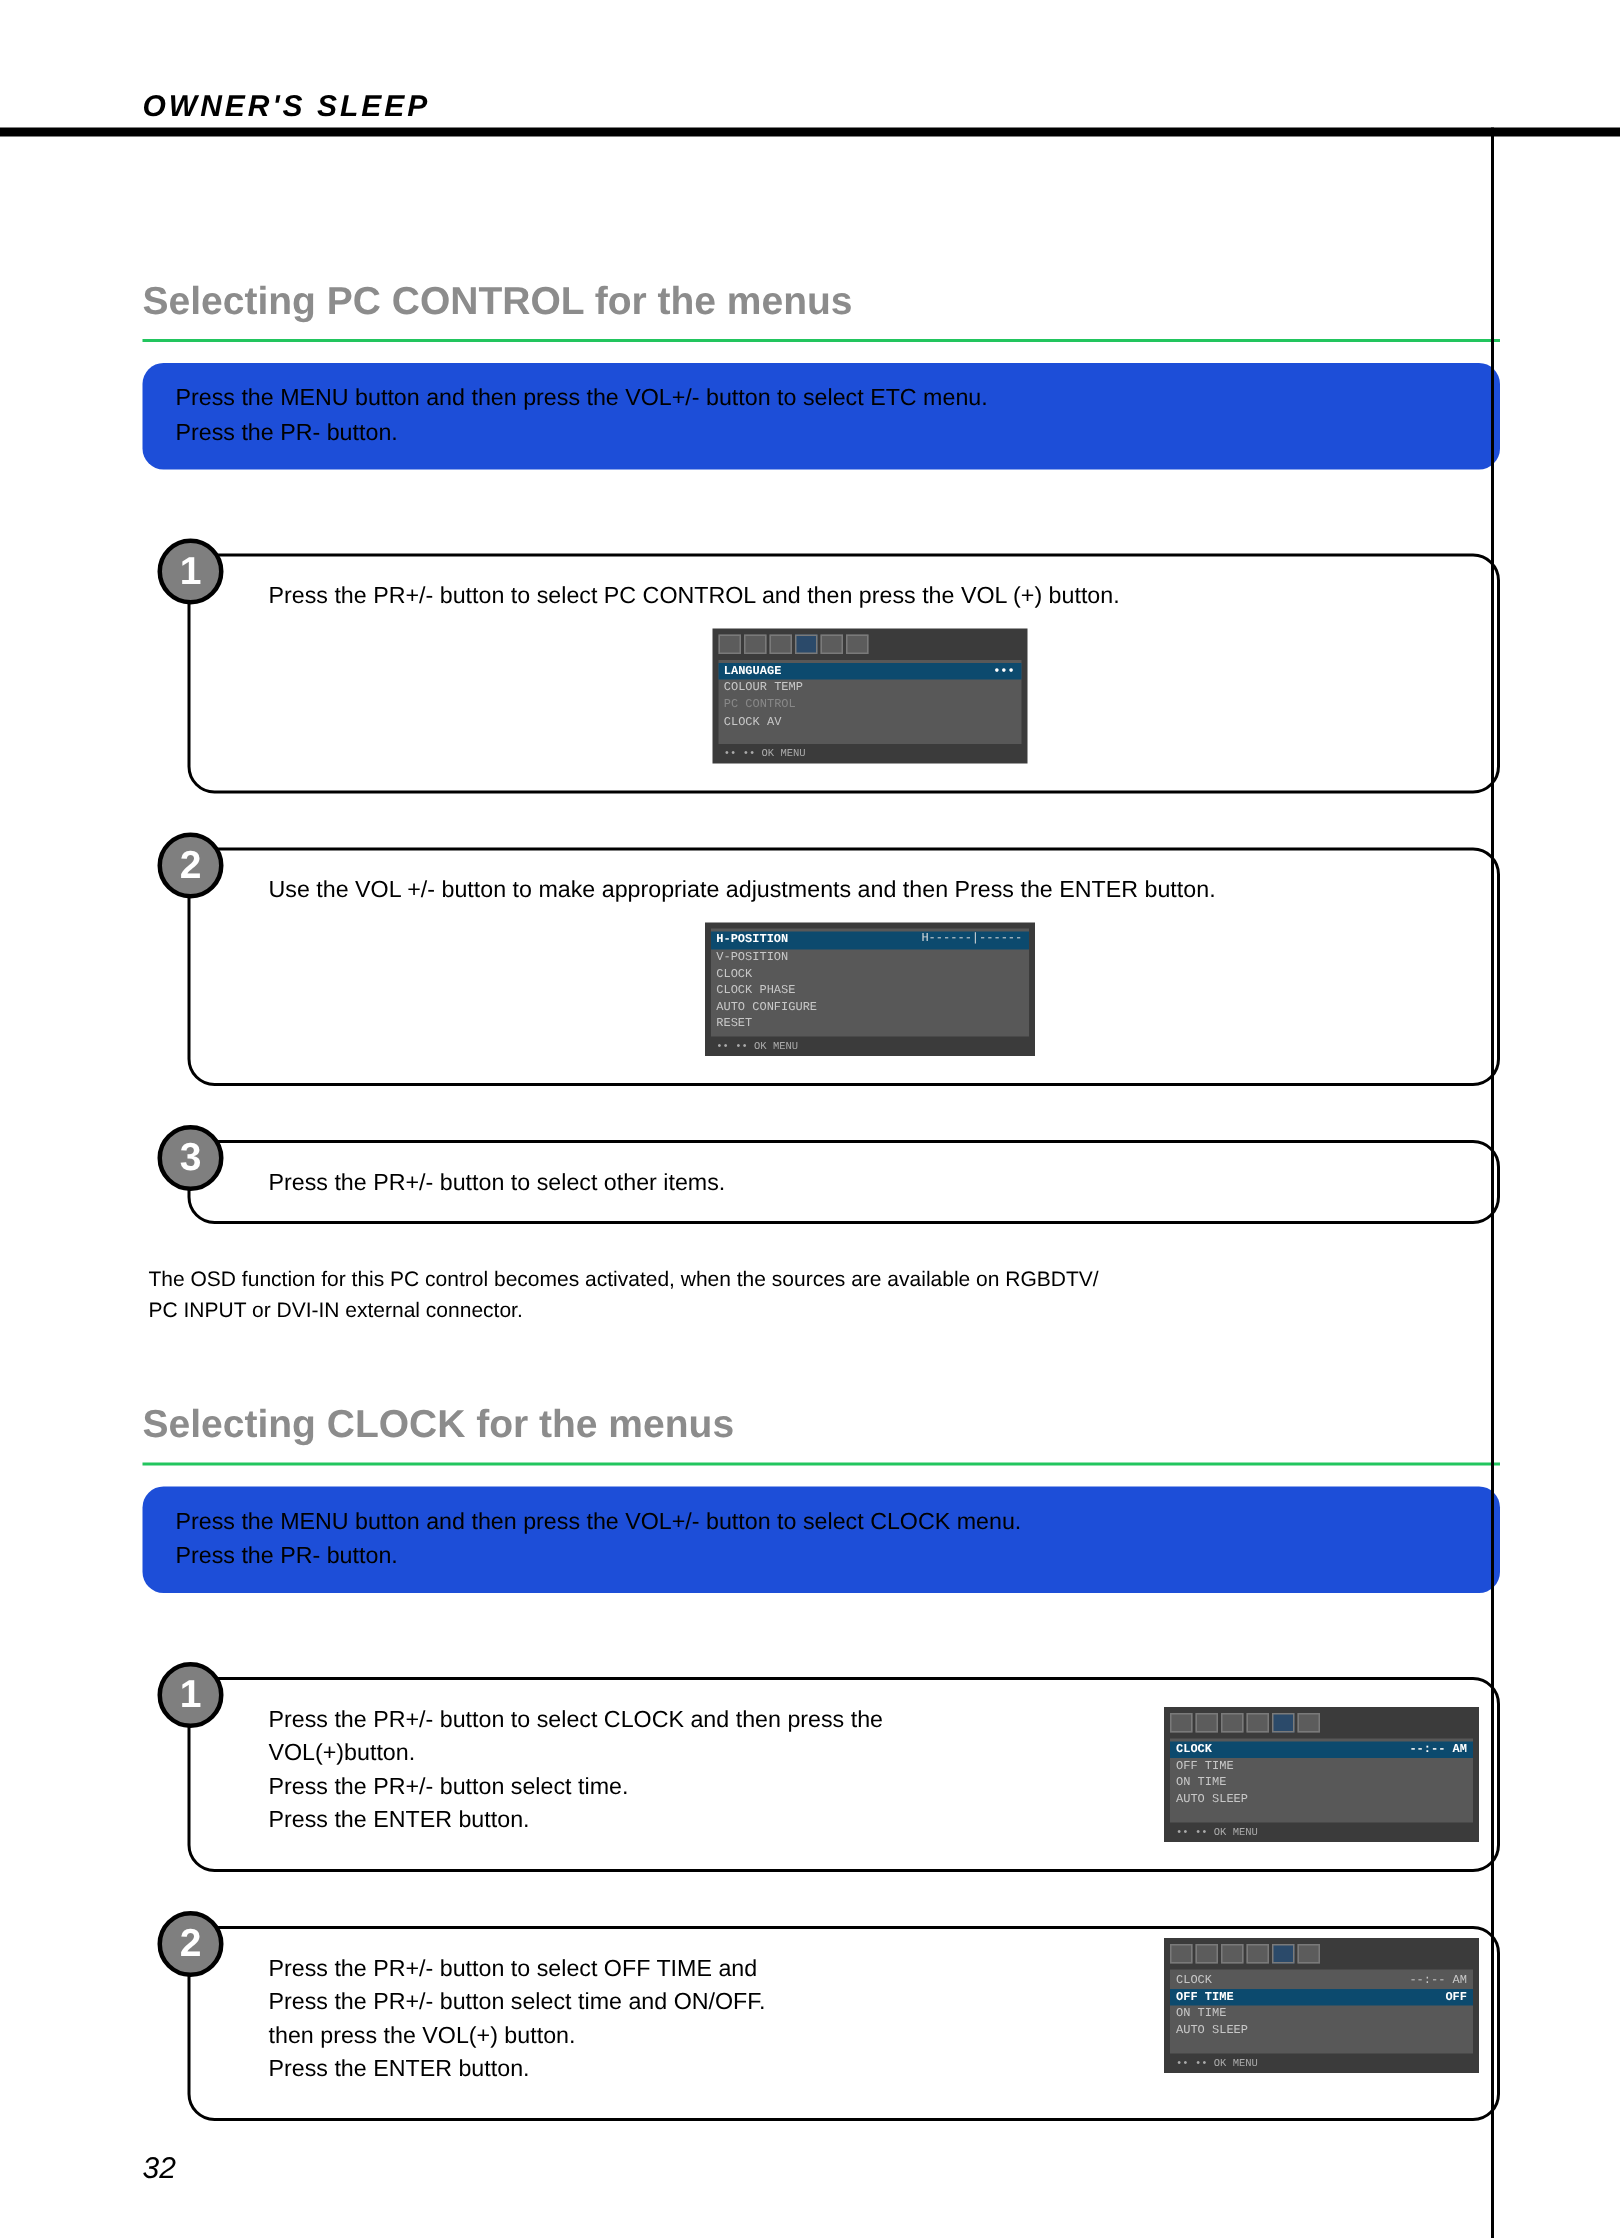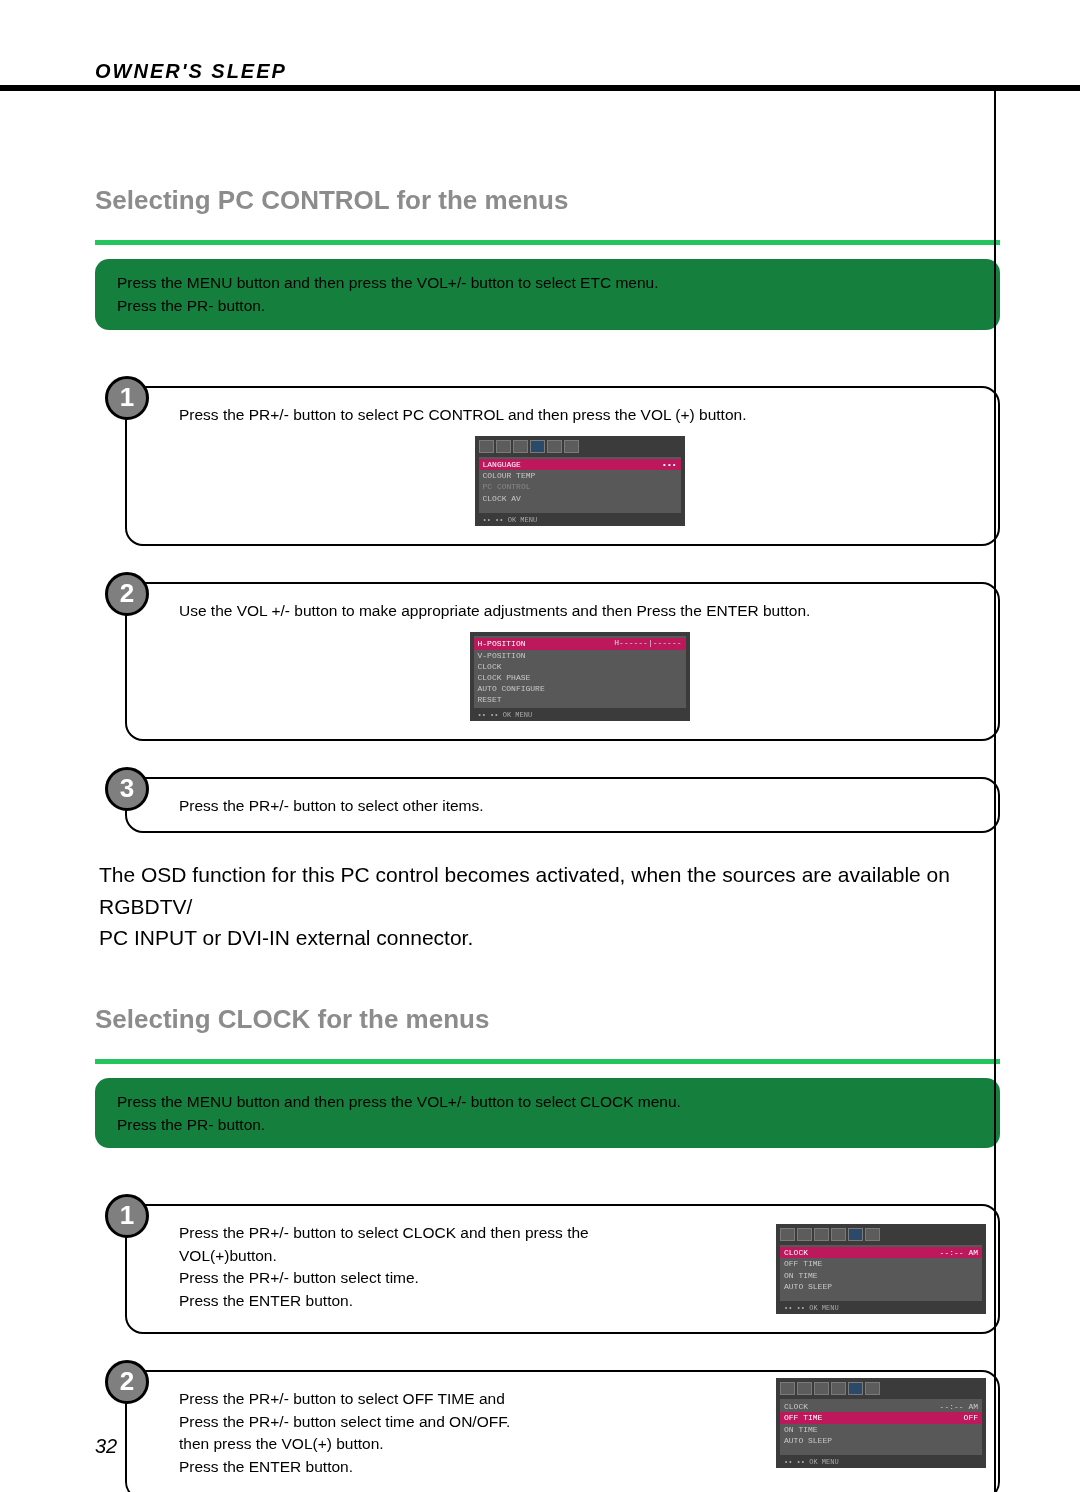--- a/index.html
+++ b/index.html
@@ -36,27 +36,27 @@
     height: 6px;
     background: #000;
     margin-bottom: 40px;
     position: absolute;
     left: 0; right: 0;
   }
   .section-title {
     color: #8c8c8c;
     font-size: 26px;
     font-weight: bold;
-    border-bottom: 5px solid #22c55e;
-    padding-bottom: 24px;
+    border-bottom: 2px solid #22c55e;
+    padding-bottom: 10px;
     margin-bottom: 14px;
     margin-top: 40px;
   }
   .intro-box {
-    background: #15803d;
+    background: #1d4ed8;
     border-radius: 14px;
     padding: 12px 22px;
     font-size: 15.5px;
     line-height: 1.5;
     margin-bottom: 46px;
   }
   .num-circle {
     position: absolute;
     left: -22px;
     top: -24px;
@@ -120,31 +120,31 @@
     background: #585858;
     padding: 2px 0 2px 0;
     min-height: 56px;
   }
   .osd-row {
     display: flex;
     justify-content: space-between;
     padding: 1px 4px;
     color: #c8c8c8;
   }
-  .osd-row.hl { background: #be185d; color: #fff; }
+  .osd-row.hl { background: #0c4a6e; color: #fff; font-weight: bold; }
   .osd-row.dim { color: #888; text-align: right; }
   .osd-foot {
     padding: 3px 4px 0;
     color: #aaa;
     display: flex;
     gap: 6px;
     font-size: 7px;
   }
   .note {
-    font-size: 21px;
+    font-size: 14px;
     line-height: 1.5;
     margin-left: 4px;
     margin-top: 2px;
     margin-bottom: 10px;
   }
   .footer-num {
     position: absolute;
     left: 95px;
     bottom: 34px;
     font-style: italic;

